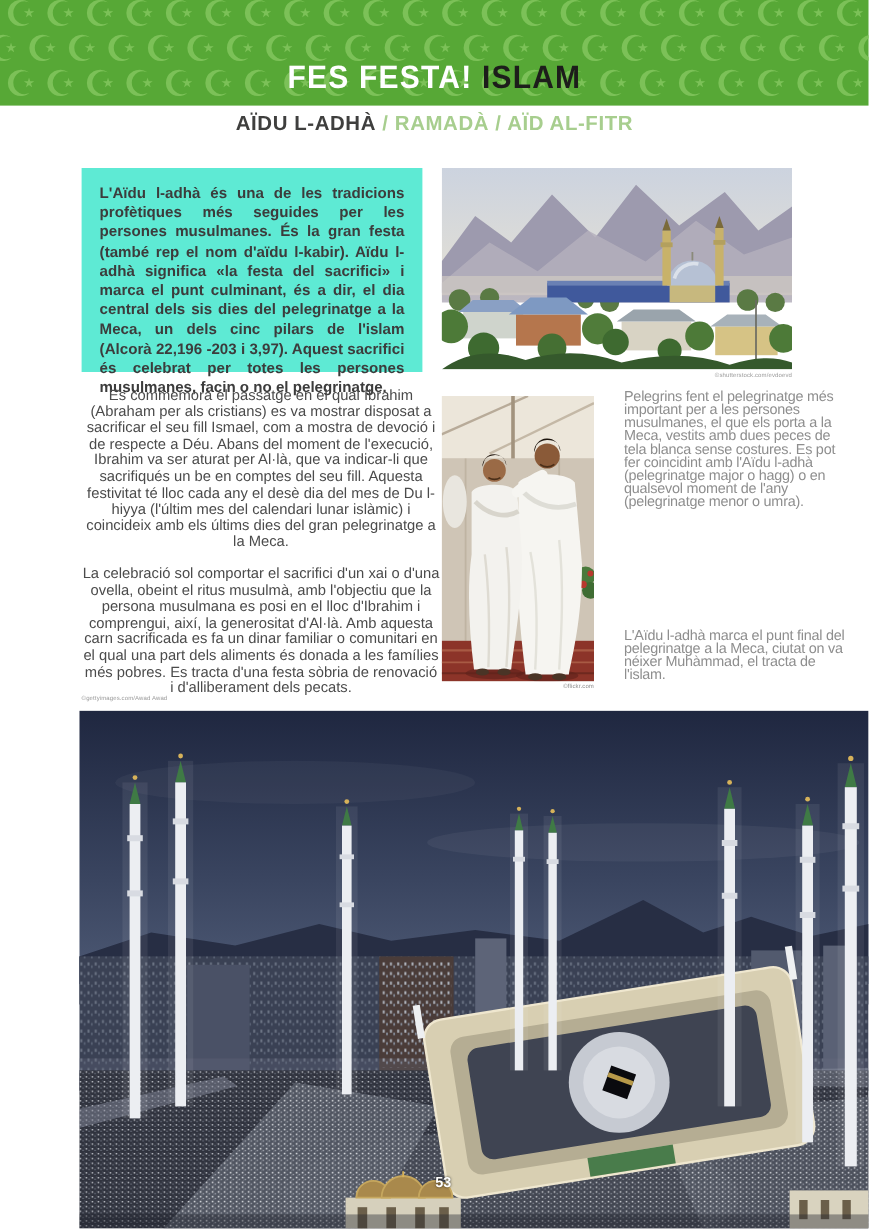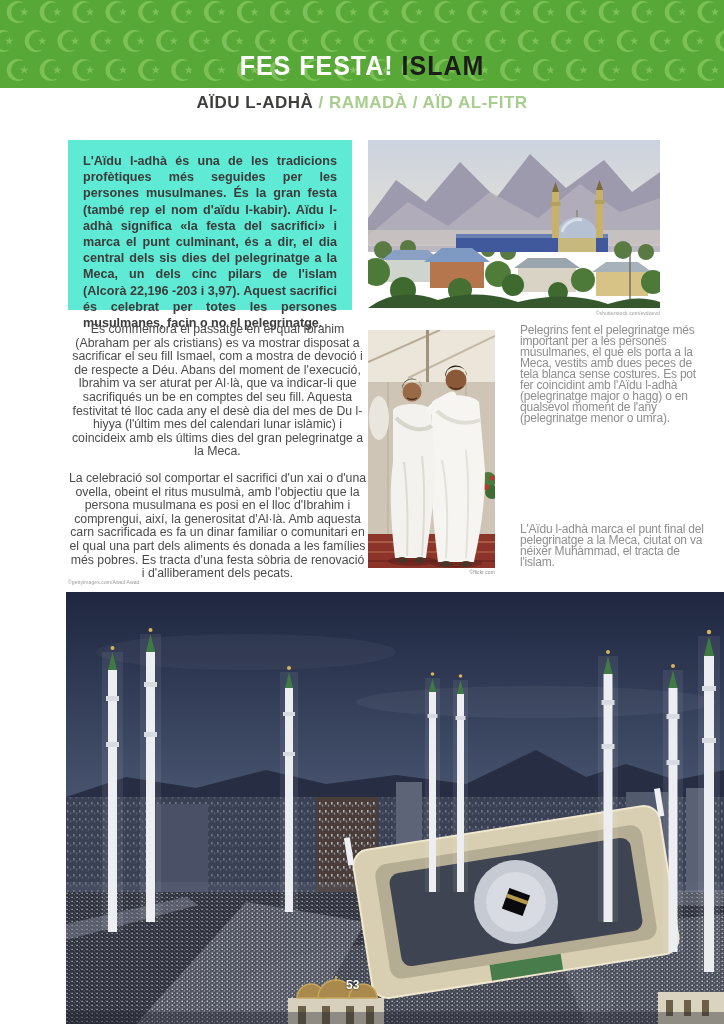--- a/index.html
+++ b/index.html
@@ -66,21 +66,21 @@
   
   .caption{
     position:absolute;left:520px;width:190px;
     font-size:12px;line-height:11px;color:#8e8e8e;
     letter-spacing:-0.2px;
   }
   .caption-1{top:325px;}
   .caption-2{top:524px;}
   
   .page-number{
-    position:absolute;left:346px;top:978px;width:30px;text-align:left;
+    position:absolute;left:346px;top:978px;width:30px;text-align:right;
     color:#ffffff;font-size:12px;font-weight:bold;
     text-shadow:0 0 2px rgba(0,0,0,0.85);
   }
 </style>
 </head>
 <body>
 
 <div class="page">
 
   <div class="band">

